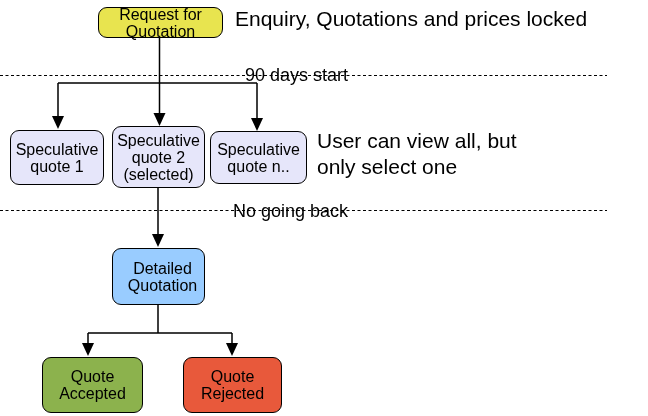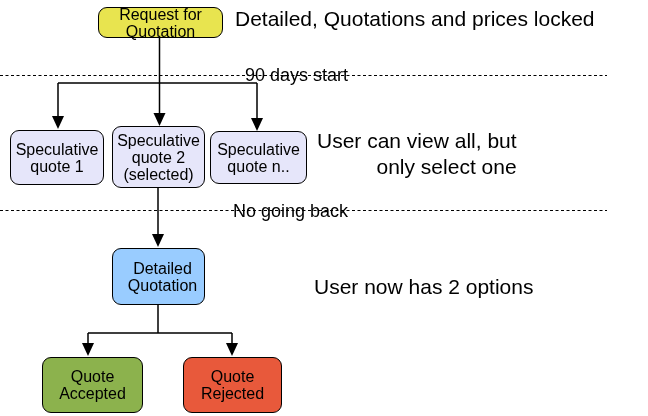--- a/index.html
+++ b/index.html
@@ -45,21 +45,21 @@
   #n-rejected  { left: 183px; top: 357px; width: 99px;  height: 56px; }
 
   .annotation {
     position: absolute;
     color: #000000;
     font-size: 21px;
     line-height: 26px;
     white-space: pre-line;
   }
   #a-stage1 { left: 235px; top: 6px; }
-  #a-stage2 { left: 317px; top: 128px; text-align: right; }
+  #a-stage2 { left: 317px; top: 128px; }
   #a-stage3 { left: 314px; top: 274px; }
 
   .divider-label {
     position: absolute;
     color: #000000;
     font-size: 18px;
     font-weight: normal;
     line-height: 18px;
     background: transparent;
   }
@@ -121,18 +121,17 @@
   </div>
 
   <div class="node" id="n-rejected" style="background-color: rgb(232, 89, 59);">
     <span class="node-label">Quote
 Rejected</span>
   </div>
 
   <div class="divider-label" id="d-first">90 days start</div>
   <div class="divider-label" id="d-second">No going back</div>
 
-  <div class="annotation" id="a-stage1">Detailed, Quotations and prices locked</div>
+  <div class="annotation" id="a-stage1">Enquiry, Quotations and prices locked</div>
   <div class="annotation" id="a-stage2">User can view all, but
 only select one</div>
-  <div class="annotation" id="a-stage3">User now has 2 options</div>
 
 </div>
 
 </body></html>

